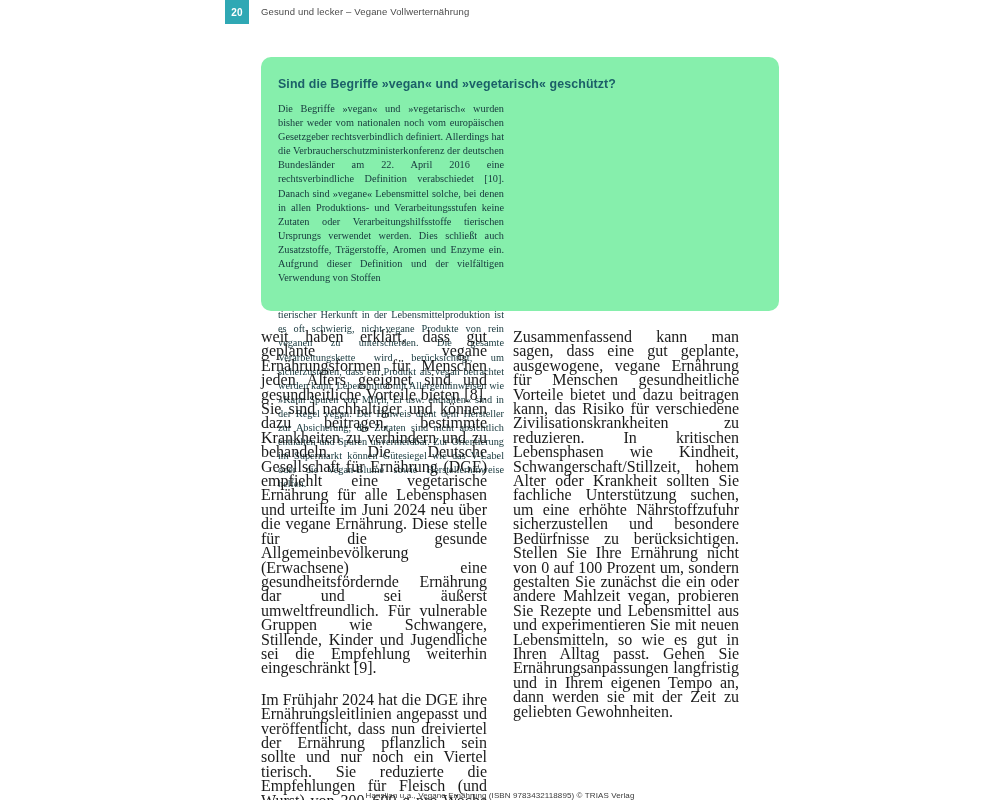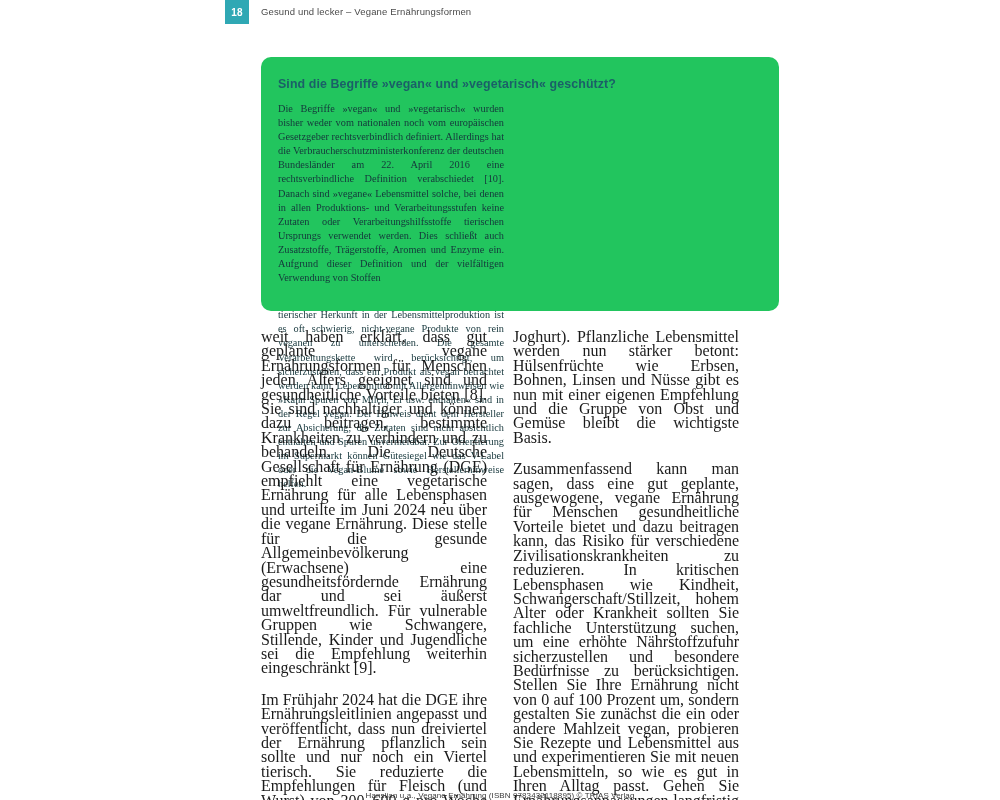--- a/index.html
+++ b/index.html
@@ -51,21 +51,21 @@
     white-space: nowrap;
   }
 
   
   .callout {
     position: absolute;
     left: 261px;
     top: 57px;
     width: 518px;
     height: 254px;
-    background: #22c55e;
+    background: #86efac;
     border-radius: 10px;
     box-sizing: border-box;
     padding: 20px 15px 14px 17px;
   }
   .callout-title {
     font-family: "Liberation Sans", sans-serif;
     font-size: 12.4px;
     font-weight: bold;
     color: #1b5f68;
     margin: 0 0 11px 0;
@@ -121,36 +121,35 @@
     font-family: "Liberation Sans", sans-serif;
     font-size: 8px;
     color: #3a3a3a;
     letter-spacing: 0.1px;
   }
 </style>
 </head>
 <body>
 
 <div class="page-header">
-  <div class="page-number-badge">18</div>
-  <div class="header-title">Gesund und lecker – Vegane Ernährungsformen</div>
+  <div class="page-number-badge">20</div>
+  <div class="header-title">Gesund und lecker – Vegane Vollwerternährung</div>
 </div>
 
 <div class="callout">
   <h2 class="callout-title">Sind die Begriffe »vegan« und »vegetarisch« geschützt?</h2>
   <div class="callout-cols">
     <div class="callout-col">Die Begriffe »vegan« und »vegetarisch« wurden bisher weder vom nationalen noch vom europäischen Gesetzgeber rechtsverbindlich definiert. Allerdings hat die Verbraucherschutzministerkonferenz der deutschen Bundesländer am 22. April 2016 eine rechtsverbindliche Definition verabschiedet [10]. Danach sind »vegane« Lebensmittel solche, bei denen in allen Produktions- und Verarbeitungsstufen keine Zutaten oder Verarbeitungshilfsstoffe tierischen Ursprungs verwendet werden. Dies schließt auch Zusatzstoffe, Trägerstoffe, Aromen und Enzyme ein. Aufgrund dieser Definition und der vielfältigen Verwendung von Stoffen</div>
     <div class="callout-col">tierischer Herkunft in der Lebensmittelproduktion ist es oft schwierig, nicht-vegane Produkte von rein veganen zu unterscheiden. Die gesamte Verarbeitungskette wird berücksichtigt, um sicherzustellen, dass ein Produkt als vegan betrachtet werden kann. Lebensmittel mit Allergenhinweisen wie »Kann Spuren von Milch, Ei usw. enthalten« sind in der Regel vegan. Der Hinweis dient dem Hersteller zur Absicherung, die Zutaten sind nicht absichtlich enthalten und Spuren unvermeidbar. Zur Orientierung im Supermarkt können Gütesiegel wie das V-Label oder die Vegan-Blume sowie Herstellerhinweise helfen.</div>
   </div>
 </div>
 
 <div class="body-cols">
   <div class="body-col">
     <p>weit haben erklärt, dass gut geplante vegane Ernährungsformen für Menschen jeden Alters geeignet sind und gesundheitliche Vorteile bieten [8]. Sie sind nachhaltiger und können dazu beitragen, bestimmte Krankheiten zu verhindern und zu behandeln. Die Deutsche Gesellschaft für Ernährung (DGE) empfiehlt eine vegetarische Ernährung für alle Lebensphasen und urteilte im Juni 2024 neu über die vegane Ernährung. Diese stelle für die gesunde Allgemeinbevölkerung (Erwachsene) eine gesundheitsfördernde Ernährung dar und sei äußerst umweltfreundlich. Für vulnerable Gruppen wie Schwangere, Stillende, Kinder und Jugendliche sei die Empfehlung weiterhin eingeschränkt [9].</p>
     <p>Im Frühjahr 2024 hat die DGE ihre Ernährungsleitlinien angepasst und veröffentlicht, dass nun dreiviertel der Ernährung pflanzlich sein sollte und nur noch ein Viertel tierisch. Sie reduzierte die Empfehlungen für Fleisch (und Wurst) von 300–600 g pro Woche auf nun 300 g sowie ein Ei pro Woche (statt drei). Auch die Empfehlungen für Milchportionen pro Tag verringerten sich um zwei Portionen (eine Portion etwa 250 ml Milch oder 150 g</p>
   </div>
   <div class="body-col">
-    <p>Joghurt). Pflanzliche Lebensmittel werden nun stärker betont: Hülsenfrüchte wie Erbsen, Bohnen, Linsen und Nüsse gibt es nun mit einer eigenen Empfehlung und die Gruppe von Obst und Gemüse bleibt die wichtigste Basis.</p>
     <p>Zusammenfassend kann man sagen, dass eine gut geplante, ausgewogene, vegane Ernährung für Menschen gesundheitliche Vorteile bietet und dazu beitragen kann, das Risiko für verschiedene Zivilisationskrankheiten zu reduzieren. In kritischen Lebensphasen wie Kindheit, Schwangerschaft/Stillzeit, hohem Alter oder Krankheit sollten Sie fachliche Unterstützung suchen, um eine erhöhte Nährstoffzufuhr sicherzustellen und besondere Bedürfnisse zu berücksichtigen. Stellen Sie Ihre Ernährung nicht von 0 auf 100 Prozent um, sondern gestalten Sie zunächst die ein oder andere Mahlzeit vegan, probieren Sie Rezepte und Lebensmittel aus und experimentieren Sie mit neuen Lebensmitteln, so wie es gut in Ihren Alltag passt. Gehen Sie Ernährungsanpassungen langfristig und in Ihrem eigenen Tempo an, dann werden sie mit der Zeit zu geliebten Gewohnheiten.</p>
   </div>
 </div>
 
 <div class="page-footer">Hanslian u.a., Vegane Ernährung  (ISBN 9783432118895) © TRIAS Verlag</div>
 
 </body></html>

